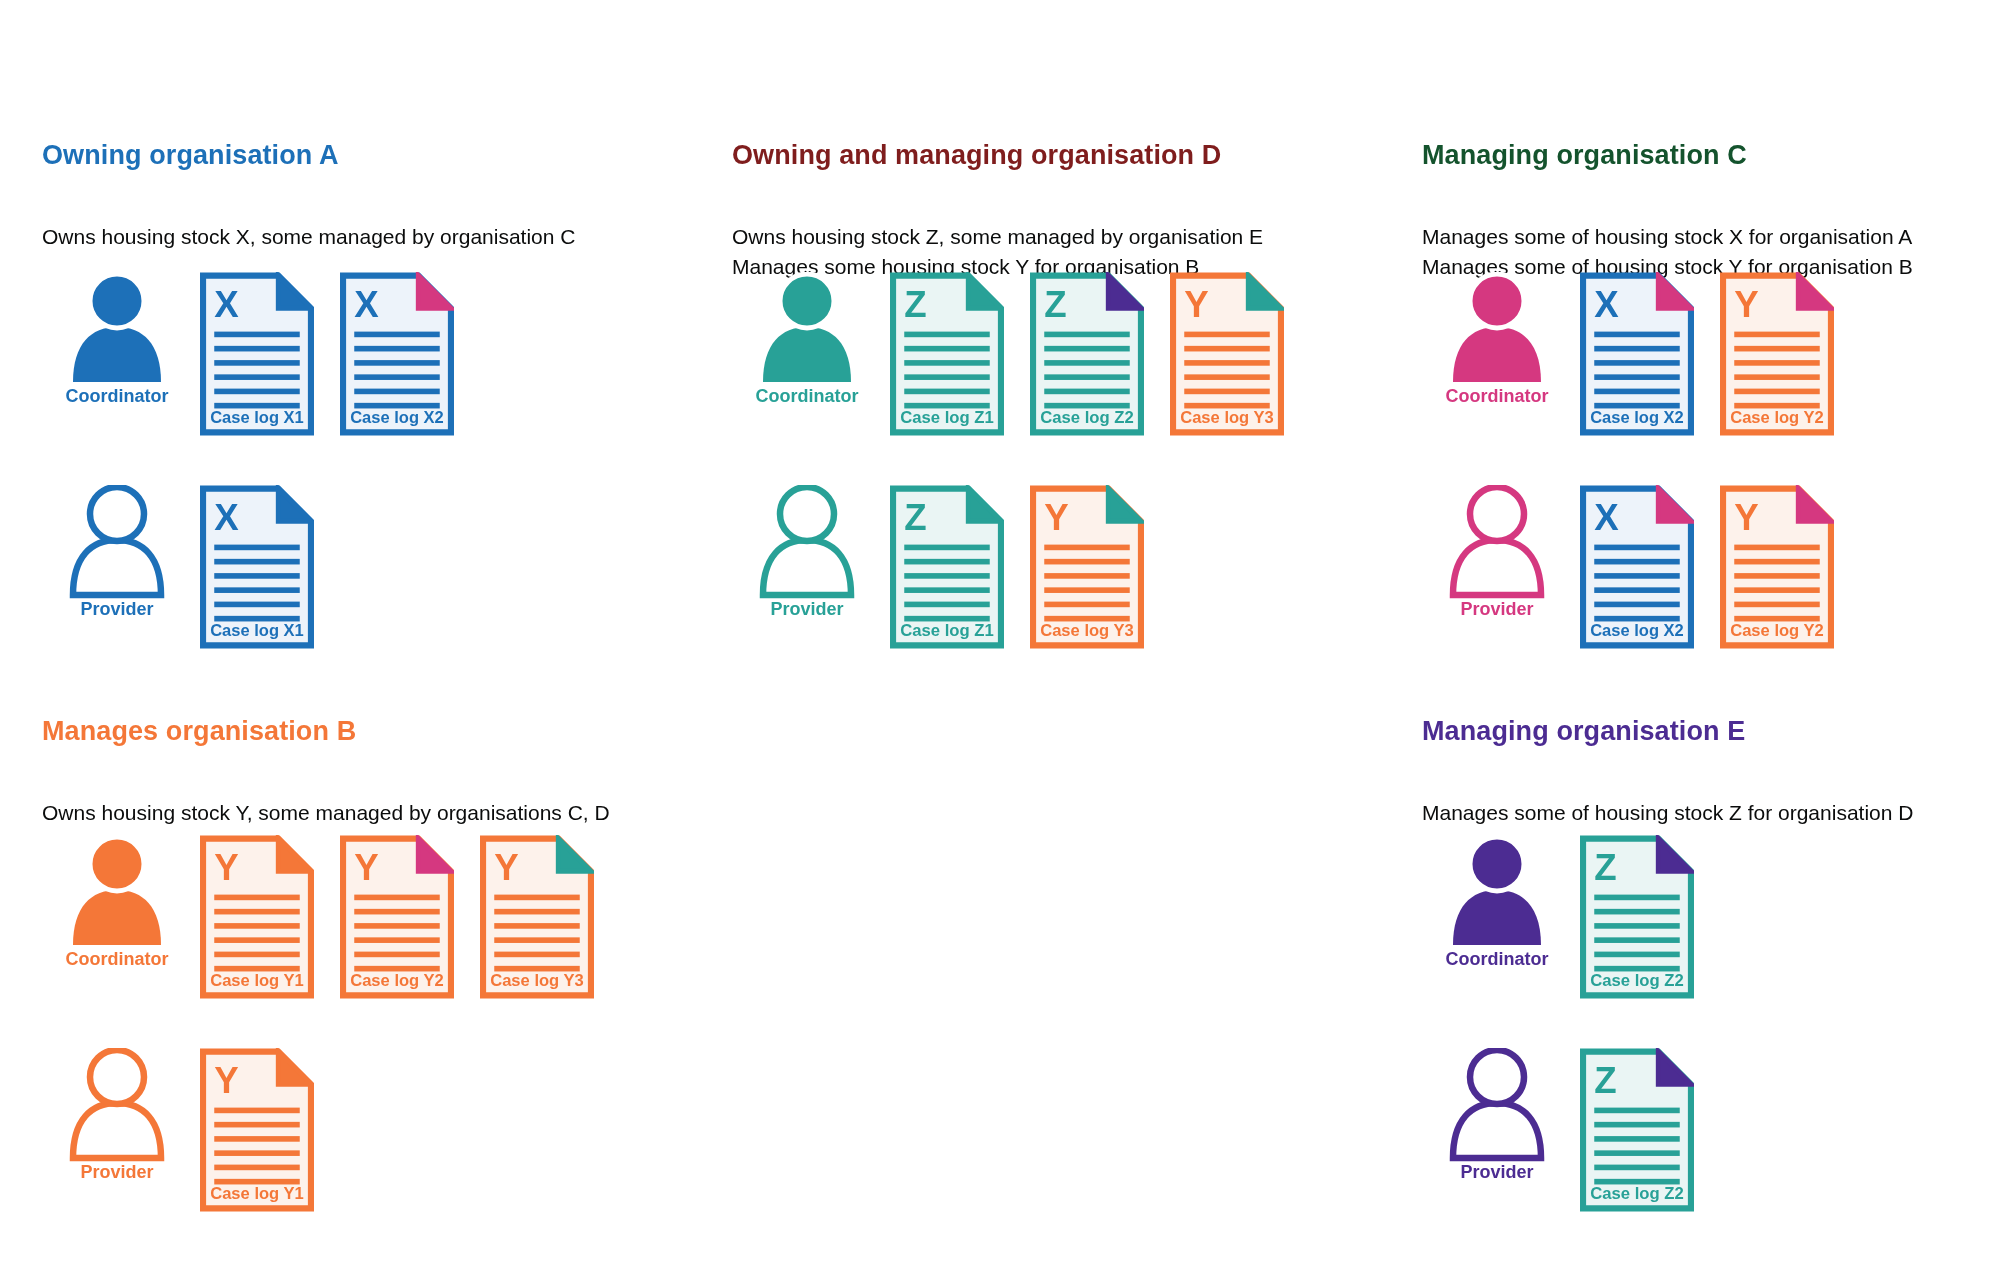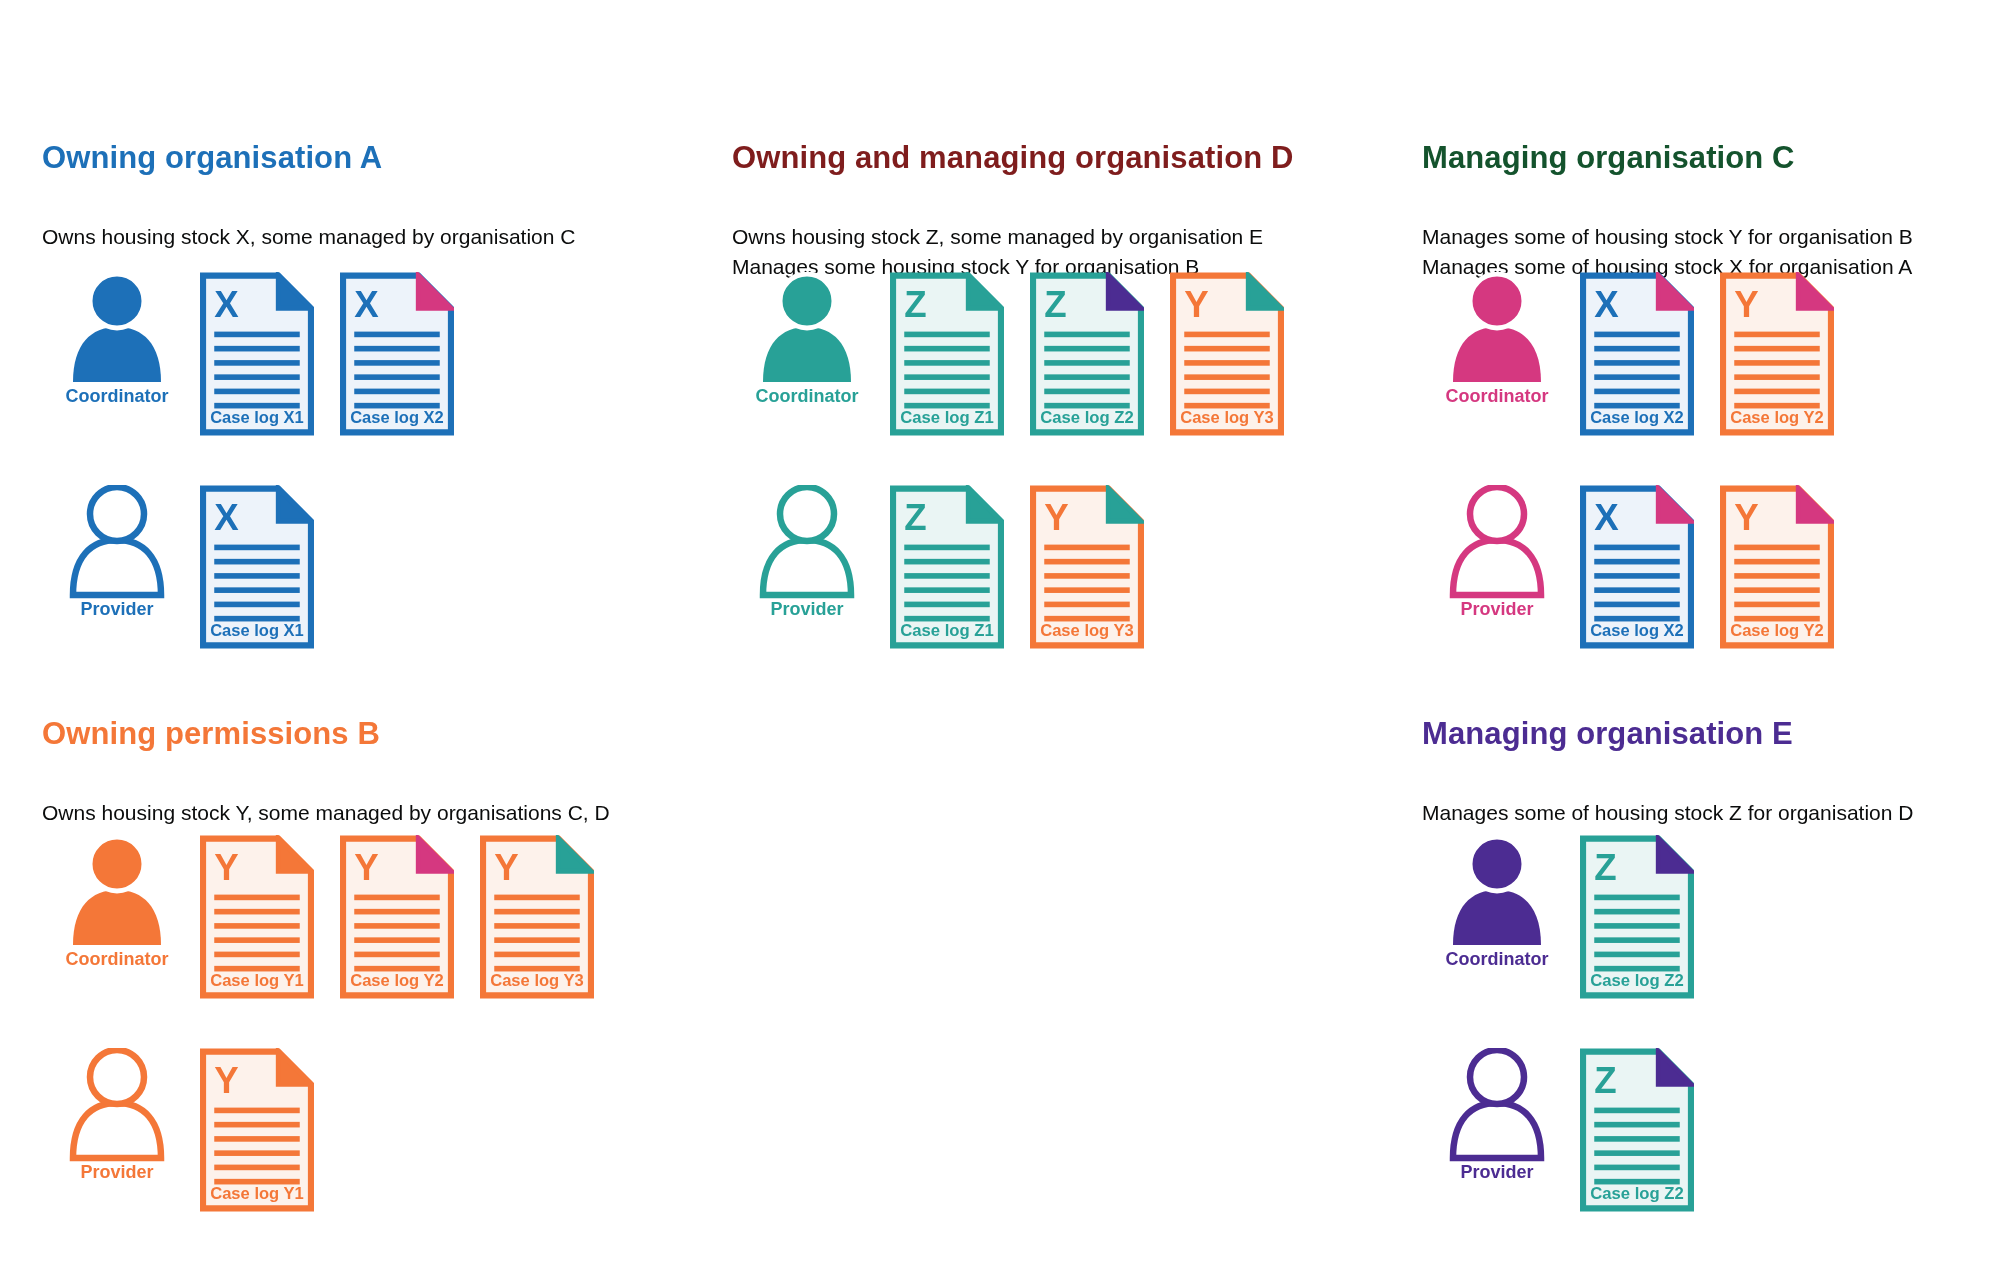--- a/index.html
+++ b/index.html
@@ -5,21 +5,21 @@
   html,body{margin:0;padding:0;background:#fff;}
   body{font-family:"Liberation Sans",sans-serif;color:#0b0c0c;}
   #canvas{position:relative;width:2000px;height:1280px;background:#ffffff;overflow:hidden;}
   .page-title{position:absolute;left:42px;top:32px;font-size:39px;font-weight:bold;color:#0b0c0c;letter-spacing:.2px;}
   .section{position:absolute;width:660px;}
   .pos-a{left:42px;top:140px;}
   .pos-d{left:732px;top:140px;}
   .pos-c{left:1422px;top:140px;width:578px;}
   .pos-b{left:42px;top:716px;}
   .pos-e{left:1422px;top:716px;width:578px;}
-  .sec-heading{margin:0;font-size:31px;font-weight:bold;white-space:nowrap;letter-spacing:.1px;}
+  .sec-heading{margin:0;font-size:27px;font-weight:bold;white-space:nowrap;letter-spacing:.1px;}
   .sec-desc{position:absolute;left:0;top:50px;font-size:21px;line-height:30px;color:#0b0c0c;white-space:nowrap;margin-top:32px;}
   .rows{position:absolute;left:0;}
   .rows-top{top:132px;}
   .rows-bottom{top:119px;}
   .row{display:flex;align-items:flex-start;height:213px;}
   .person{width:150px;margin-right:8px;display:flex;flex-direction:column;align-items:center;flex:none;}
   .person-label{font-size:18px;font-weight:bold;white-space:nowrap;}
   .docs{display:flex;column-gap:26px;}
   .doc{display:block;}
 </style>
@@ -181,22 +181,22 @@
               <rect x="14" y="128" width="84" height="5.5" fill="#f47738"></rect>
               <text x="10" y="148" font-size="16" font-weight="bold" fill="#f47738" textLength="92" lengthAdjust="spacingAndGlyphs">Case log Y3</text>
             </svg>
           </div>
         </div>
       </div>
     </section>
     <section class="section pos-c">
       <h2 class="sec-heading" style="color:#14532d">Managing organisation C</h2>
       <div class="sec-desc">
+        <div>Manages some of housing stock X for organisation A</div>
         <div>Manages some of housing stock Y for organisation B</div>
-        <div>Manages some of housing stock X for organisation A</div>
       </div>
       <div class="rows rows-top">
         <div class="row">
           <div class="person">
             <svg width="104" height="114" viewBox="0 0 104 114">
               <path d="M8 110 C8 72 26 55 52 55 C78 55 96 72 96 110 Z" fill="#d53880"></path>
               <circle cx="52" cy="29" r="27" fill="#d53880" stroke="#ffffff" stroke-width="5"></circle>
             </svg>
             <div class="person-label" style="color:#d53880">Coordinator</div>
           </div>
@@ -258,21 +258,21 @@
               <rect x="14" y="100" width="84" height="5.5" fill="#f47738"></rect>
               <rect x="14" y="114" width="84" height="5.5" fill="#f47738"></rect>
               <rect x="14" y="128" width="84" height="5.5" fill="#f47738"></rect>
               <text x="10" y="148" font-size="16" font-weight="bold" fill="#f47738" textLength="92" lengthAdjust="spacingAndGlyphs">Case log Y2</text>
             </svg>
           </div>
         </div>
       </div>
     </section>
     <section class="section pos-b">
-      <h2 class="sec-heading" style="color:#f47738">Owning permissions B</h2>
+      <h2 class="sec-heading" style="color:#f47738">Manages organisation B</h2>
       <div class="sec-desc">
         <div>Owns housing stock Y, some managed by organisations C, D</div>
       </div>
       <div class="rows rows-bottom">
         <div class="row">
           <div class="person">
             <svg width="104" height="114" viewBox="0 0 104 114">
               <path d="M8 110 C8 72 26 55 52 55 C78 55 96 72 96 110 Z" fill="#f47738"></path>
               <circle cx="52" cy="29" r="27" fill="#f47738" stroke="#ffffff" stroke-width="5"></circle>
             </svg>

